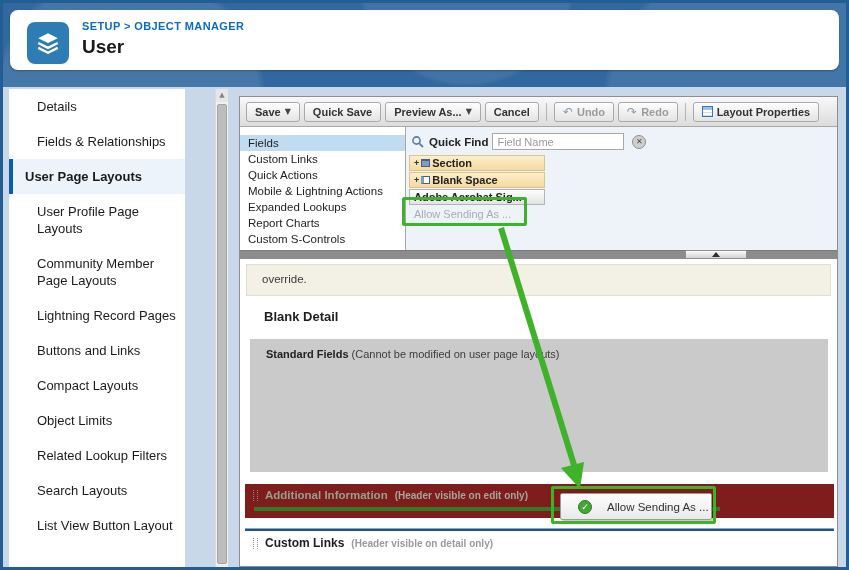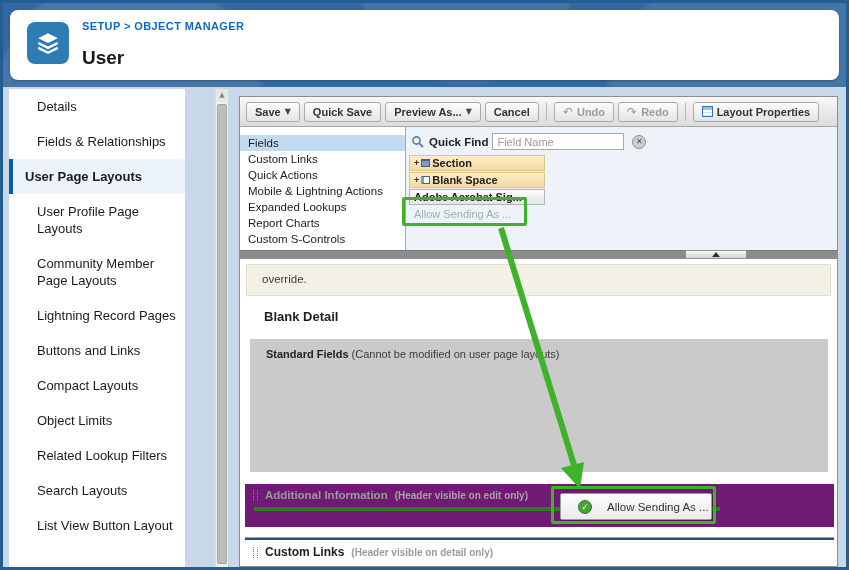--- a/index.html
+++ b/index.html
@@ -7,28 +7,28 @@
   body { font-family:"Liberation Sans", sans-serif; }
 
   .frame { position:relative; width:849px; height:570px; border:3px solid #235d92;
            background:#c9d8e9; overflow:hidden; }
 
   
   .header { position:absolute; left:0; top:0; width:843px; height:84px; background:#30689f;
             background-image:radial-gradient(circle at 15% 120%, rgba(255,255,255,.10) 0 18%, transparent 19%),
                              radial-gradient(circle at 55% -30%, rgba(255,255,255,.08) 0 22%, transparent 23%),
                              radial-gradient(circle at 90% 130%, rgba(255,255,255,.09) 0 20%, transparent 21%); }
-  .header-card { position:absolute; left:7px; top:7px; right:7px; height:70px; background:#fff;
+  .header-card { position:absolute; left:7px; top:7px; right:7px; height:60px; background:#fff;
                  border-radius:8px; box-shadow:0 1px 2px rgba(0,0,0,.25); }
   .obj-icon { position:absolute; left:17px; top:12px; width:42px; height:42px; border-radius:8px;
               background:#2d7cb3; display:flex; align-items:center; justify-content:center; }
   .hdr-text { position:absolute; left:72px; top:10px; }
   .breadcrumb { font-size:11px; font-weight:bold; letter-spacing:.4px; color:#0b6bc2; }
   .breadcrumb a { color:#0b6bc2; text-decoration:none; }
-  .page-title { margin-top:15px; font-size:19px; font-weight:bold; color:#1a1a1e; }
+  .page-title { margin-top:4px; font-size:19px; font-weight:bold; color:#1a1a1e; }
 
   
   .sidebar { position:absolute; left:6px; top:86px; width:176px; bottom:0; background:#fff; }
   .sb-item { padding:9px 8px 9px 28px; font-size:13px; color:#1b1b1b; cursor:pointer; line-height:17px; }
   .sb-item.selected { background:#ecf3fb; border-left:4px solid #0b5cab; padding-left:12px; font-weight:bold; }
   .sidebar-scroll { position:absolute; left:212px; top:86px; width:13px; bottom:0;
                     background:#f1f1f1; border-left:1px solid #dcdcdc; }
   .sb-up { height:13px; background:#e7e7e7; color:#858585; font-size:7px; text-align:center; line-height:13px;
            font-family:"DejaVu Sans",sans-serif; }
   .sb-thumb { position:absolute; left:1px; right:1px; top:15px; bottom:3px; background:#bdbdbd;
@@ -86,21 +86,21 @@
                        border-bottom:5px solid #2e2e2e; }
 
   
   .editor-body { position:absolute; left:0; right:0; top:162px; bottom:0; background:#fff; overflow:hidden; }
   .override-box { margin:5px 6px 0 6px; height:32px; background:#f3f0e6; border:1px solid #e4dfcd;
                   font-size:11.5px; color:#3a3a3a; padding:8px 0 0 15px; }
   .detail-title { margin:13px 0 0 24px; font-size:13px; font-weight:bold; color:#1e1e1e; }
   .standard-fields { margin:15px 9px 0 10px; height:133px; background:#cacaca; padding:9px 0 0 16px; font-size:11px; }
   .sf-title { font-weight:bold; color:#222; }
   .sf-note { color:#3c3c3c; }
-  .addl-info { position:relative; margin:12px 3px 0 5px; height:43px; background:#701a75; }
+  .addl-info { position:relative; margin:12px 3px 0 5px; height:34px; background:#7f1d1d; }
   .sec-hdr { display:flex; align-items:center; gap:7px; padding:5px 0 0 8px; }
   .drag-handle { width:5px; height:11px; border-left:1px dotted #8a8a8a; border-right:1px dotted #8a8a8a; }
   .ai-title { font-size:11.5px; font-weight:bold; color:#93a08e; }
   .ai-note { font-size:10px; font-weight:bold; color:#a0a89c; }
   .drop-line { position:absolute; left:9px; top:23px; width:466px; height:4px; background:#2e7d23; }
   .dragged-item { position:absolute; left:315px; top:9px; width:152px; height:27px;
                   background:linear-gradient(#fefefe,#e9e9e9); border:1px solid #9b9b9b; border-radius:2px;
                   box-shadow:2px 2px 3px rgba(0,0,0,.25); cursor:grabbing; }
   .check-icon { position:absolute; left:17px; top:6px; width:14px; height:14px; border-radius:50%;
                 background:#44a635; border:1px solid #2d7d22; color:#fff; font-size:9px; line-height:13px;

